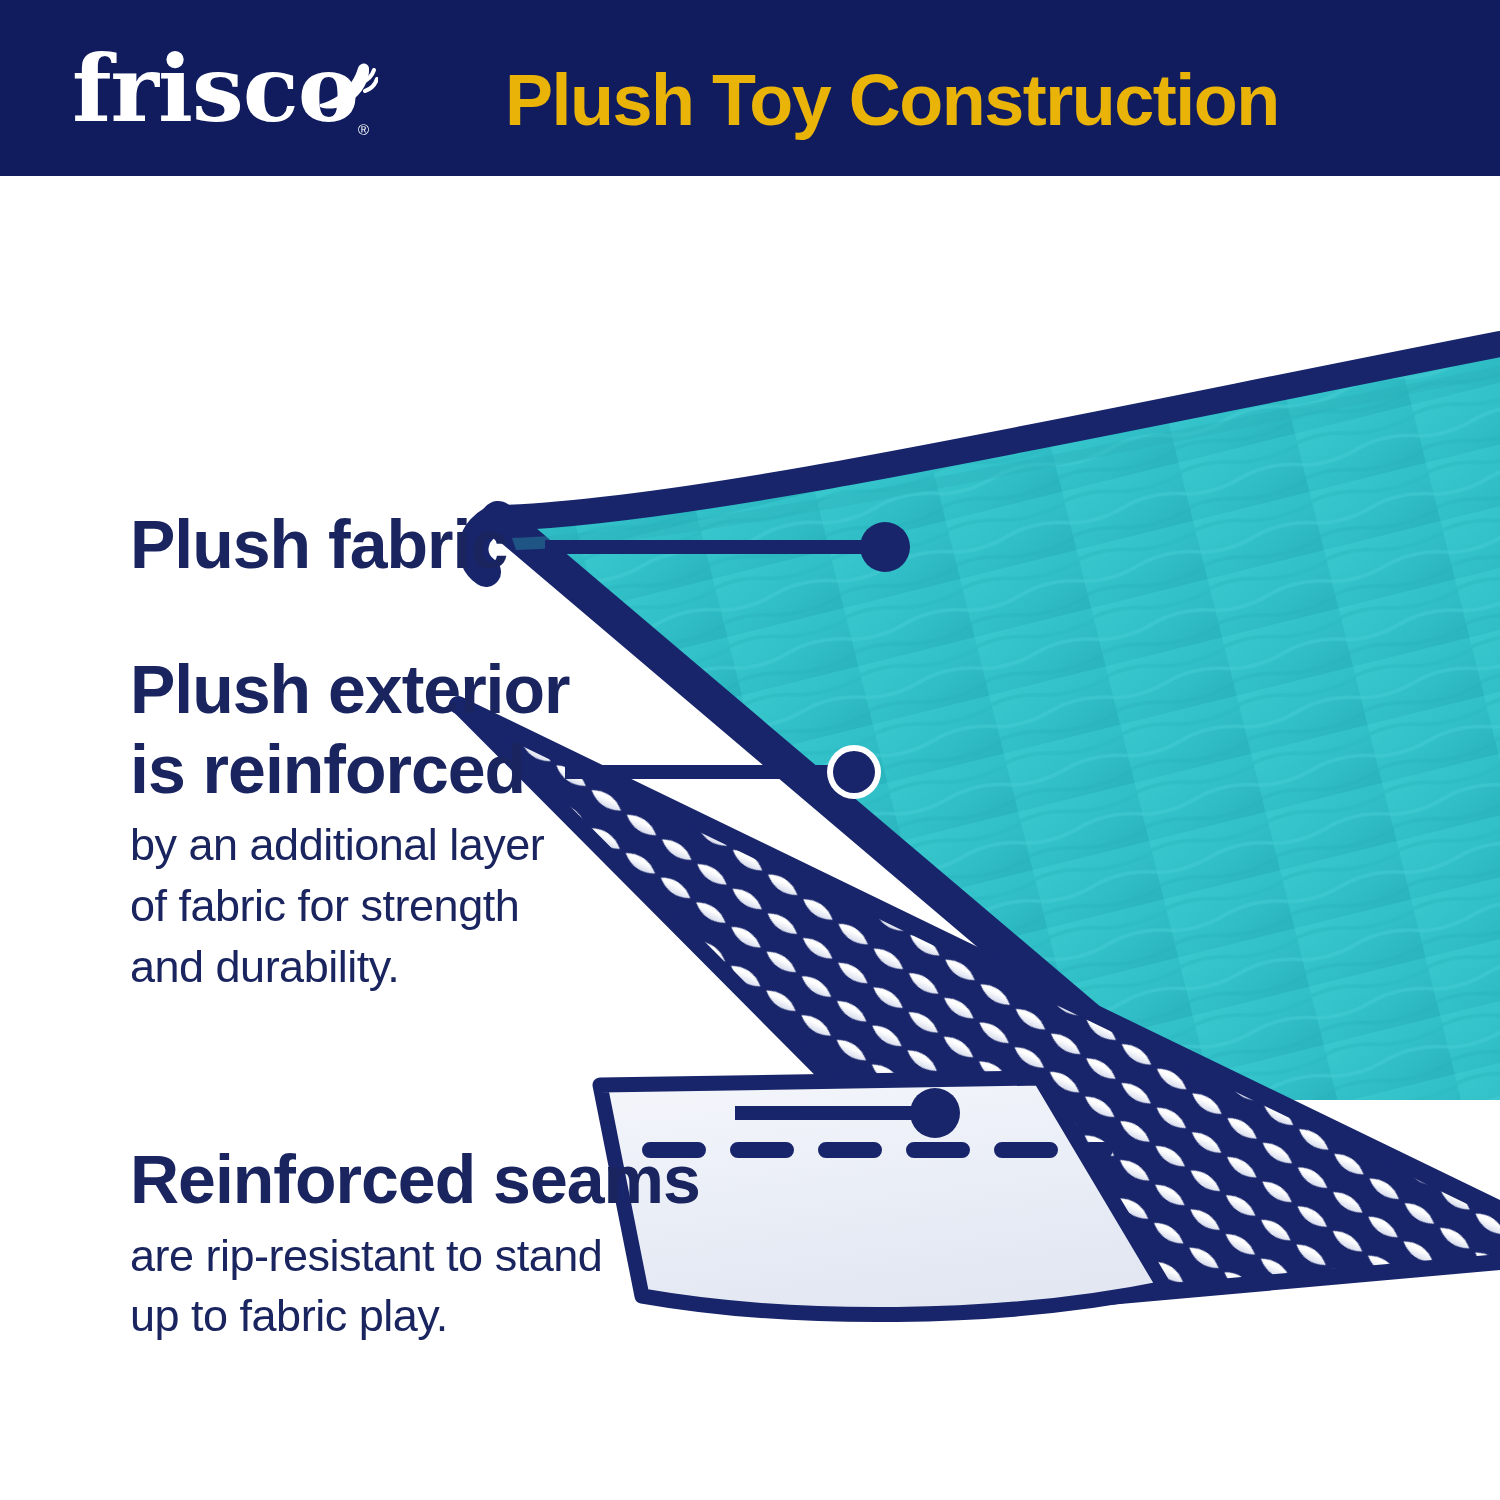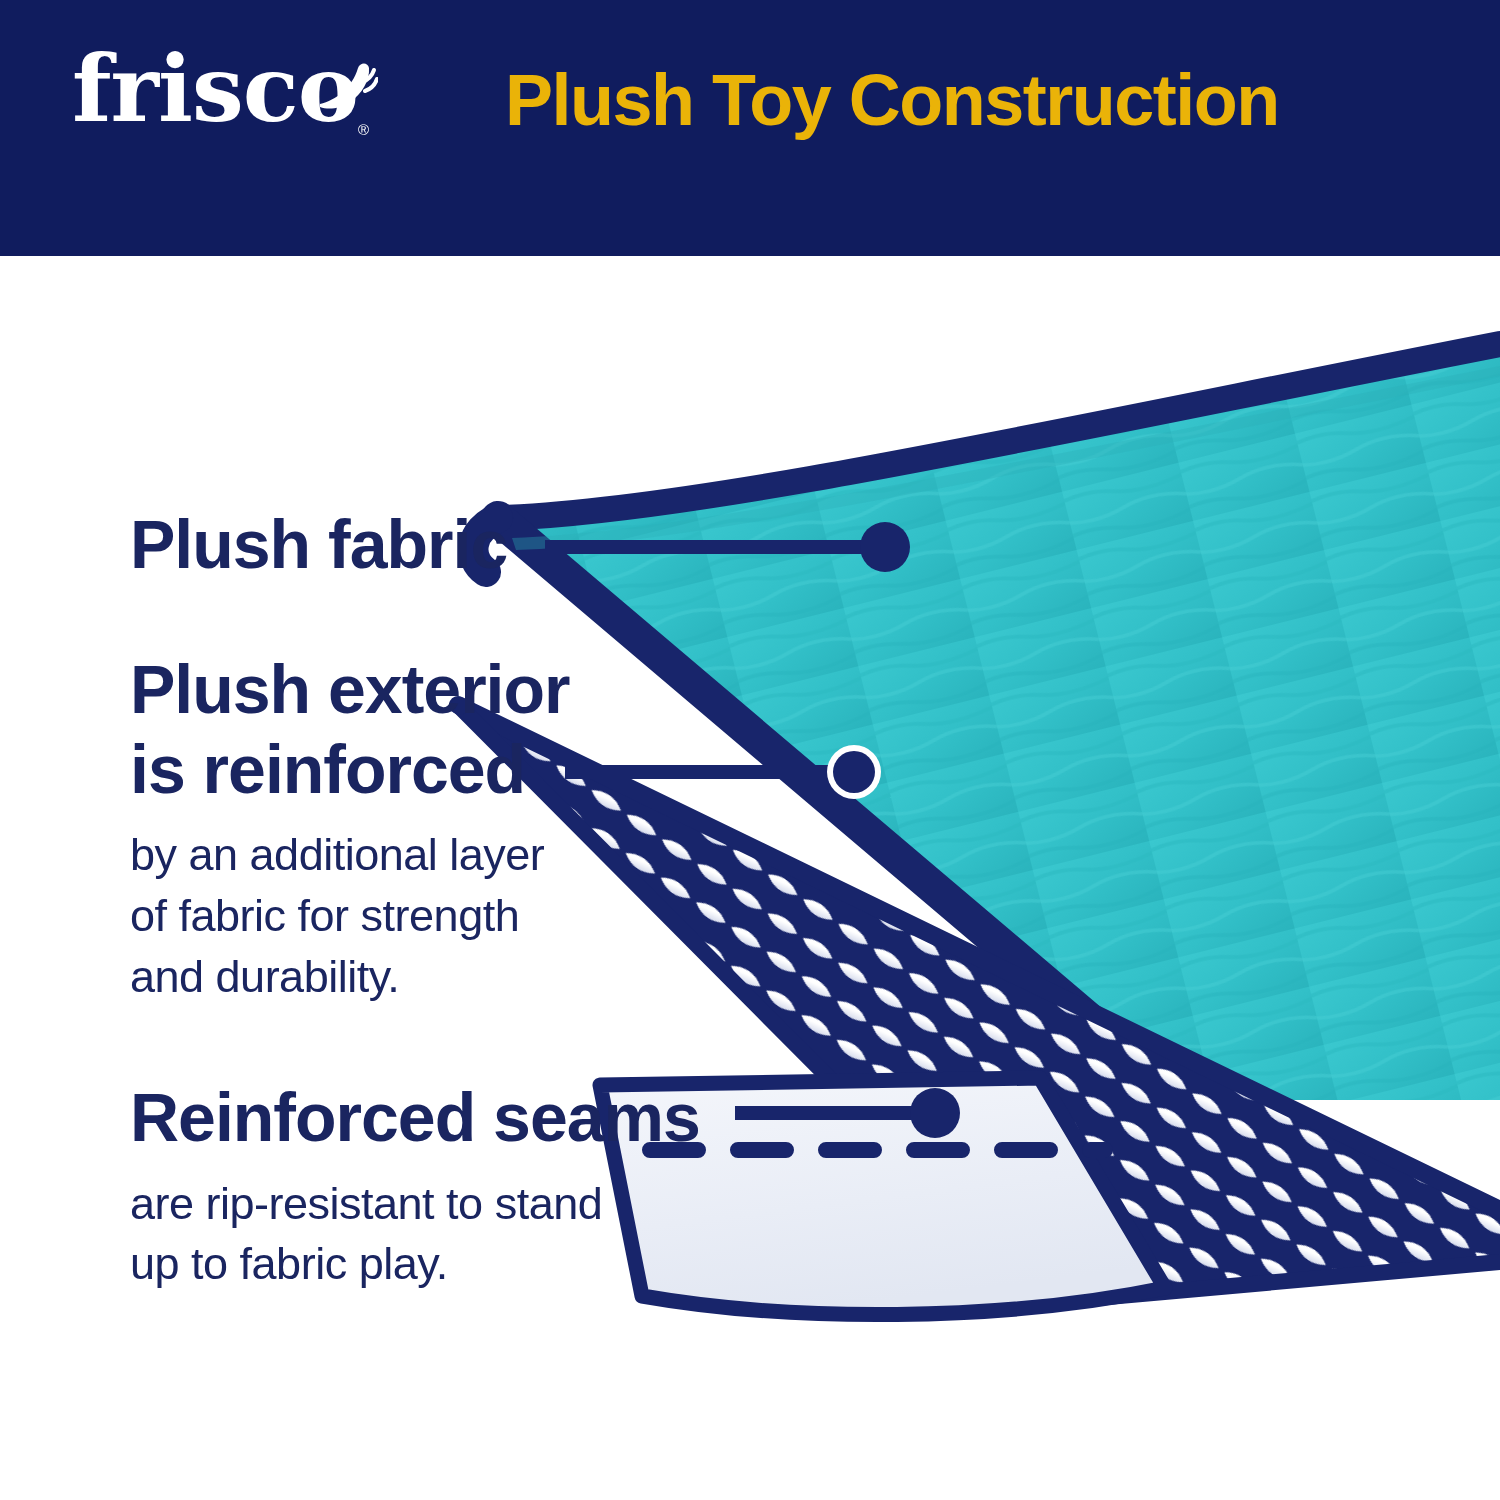--- a/index.html
+++ b/index.html
@@ -11,21 +11,21 @@
   }
   #page {
     position:relative;
     width:1500px; height:1500px;
     background:#ffffff;
   }
 
   
   #header {
     position:absolute; left:0; top:0;
-    width:1500px; height:256px;
+    width:1500px; height:176px;
     background:#101c5e;
     display:flex; align-items:center;
   }
   #logo-wrap {
     position:absolute; left:72px; top:38px;
     width:320px; height:110px;
     display:flex; align-items:center;
   }
   #logo-text {
     font-family:"DejaVu Serif", serif;
@@ -85,26 +85,26 @@
     letter-spacing:-1px;
     white-space:pre-line;
   }
   .callout .body {
     font-family:"Liberation Sans", sans-serif;
     font-weight:400;
     font-size:45px;
     line-height:1.35;
     letter-spacing:-0.5px;
     white-space:pre-line;
-    margin-top:16px;
+    margin-top:6px;
   }
 
   #callout-plush-fabric { left:130px; top:505px; }
   #callout-plush-exterior { left:130px; top:650px; }
-  #callout-reinforced-seams { left:130px; top:1078px; }
+  #callout-reinforced-seams { left:130px; top:1140px; }
 </style>
 </head>
 <body>
 
 <div id="page">
 
   <div id="header">
 
     <div id="logo-wrap">
       <span id="logo-text">frisco</span>

